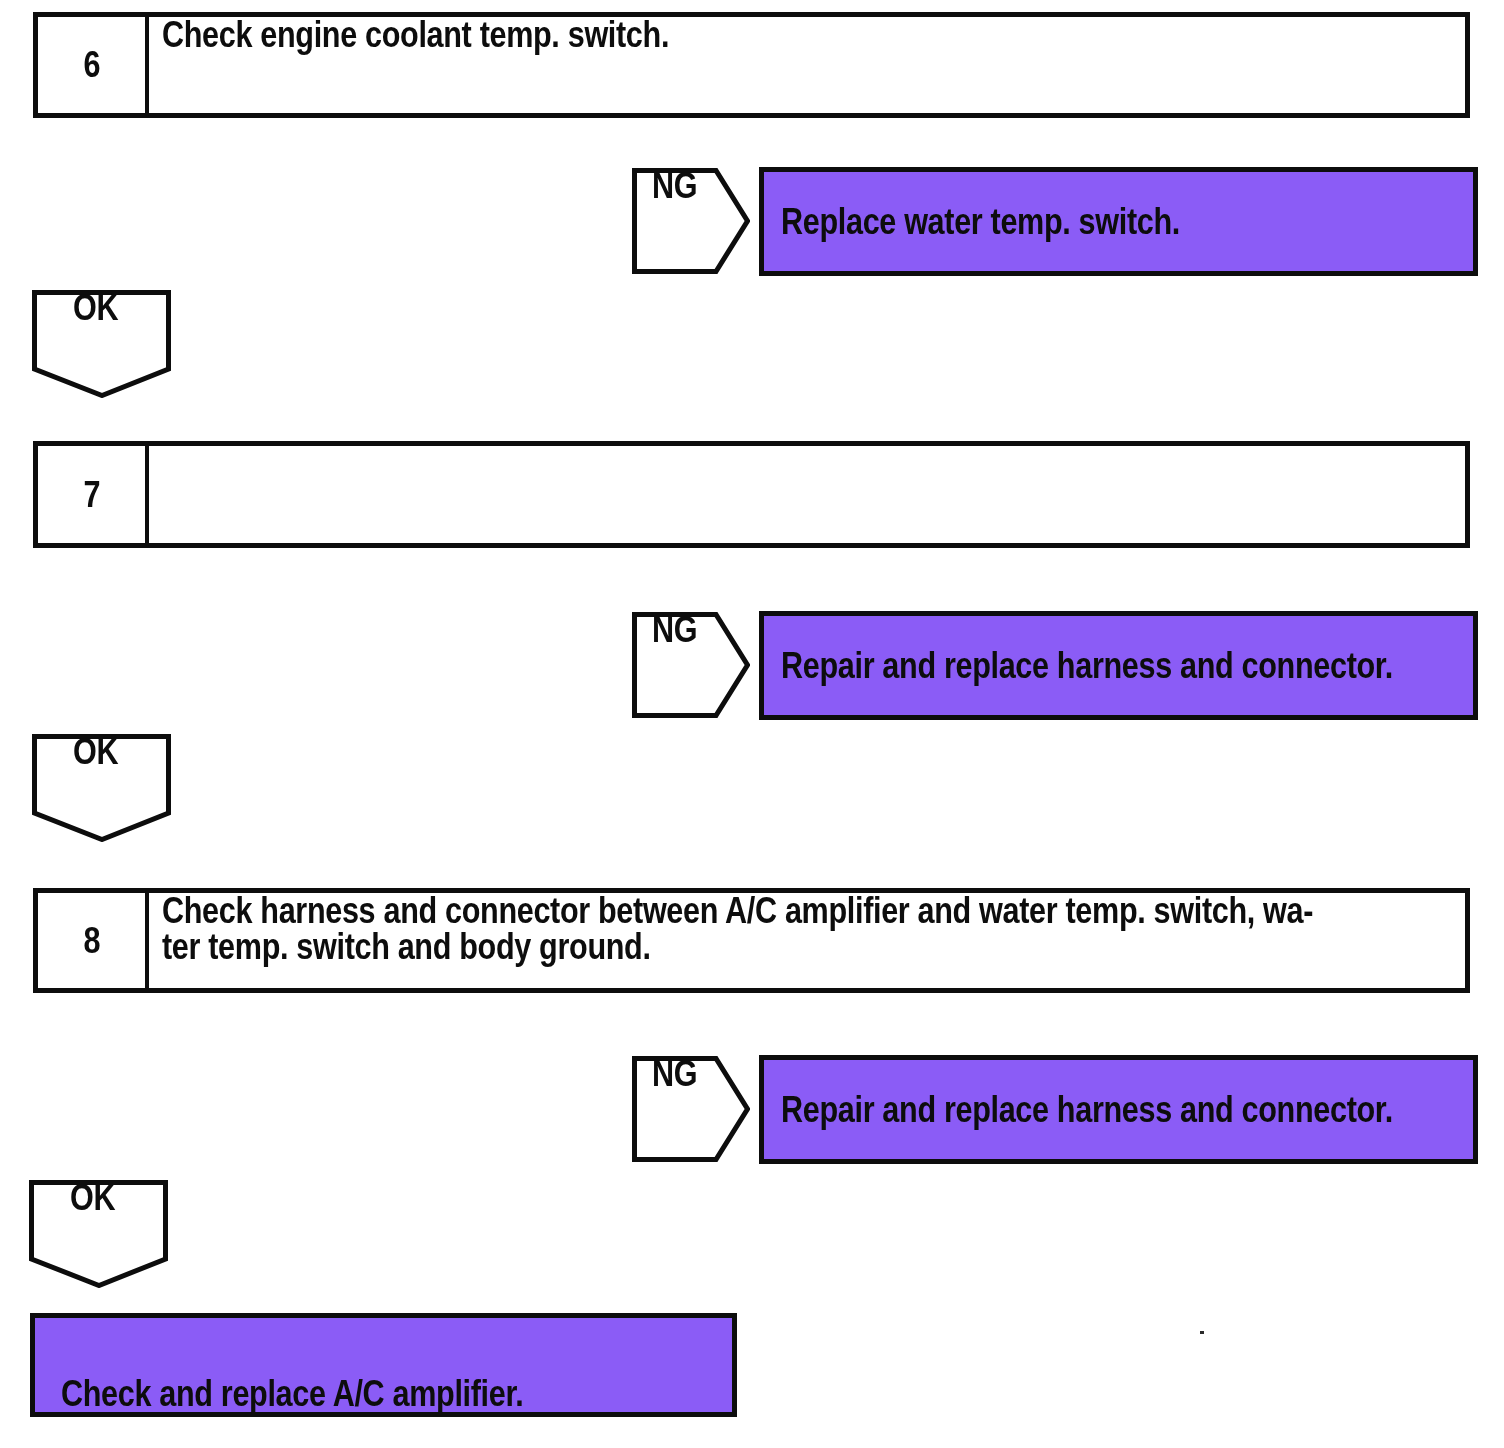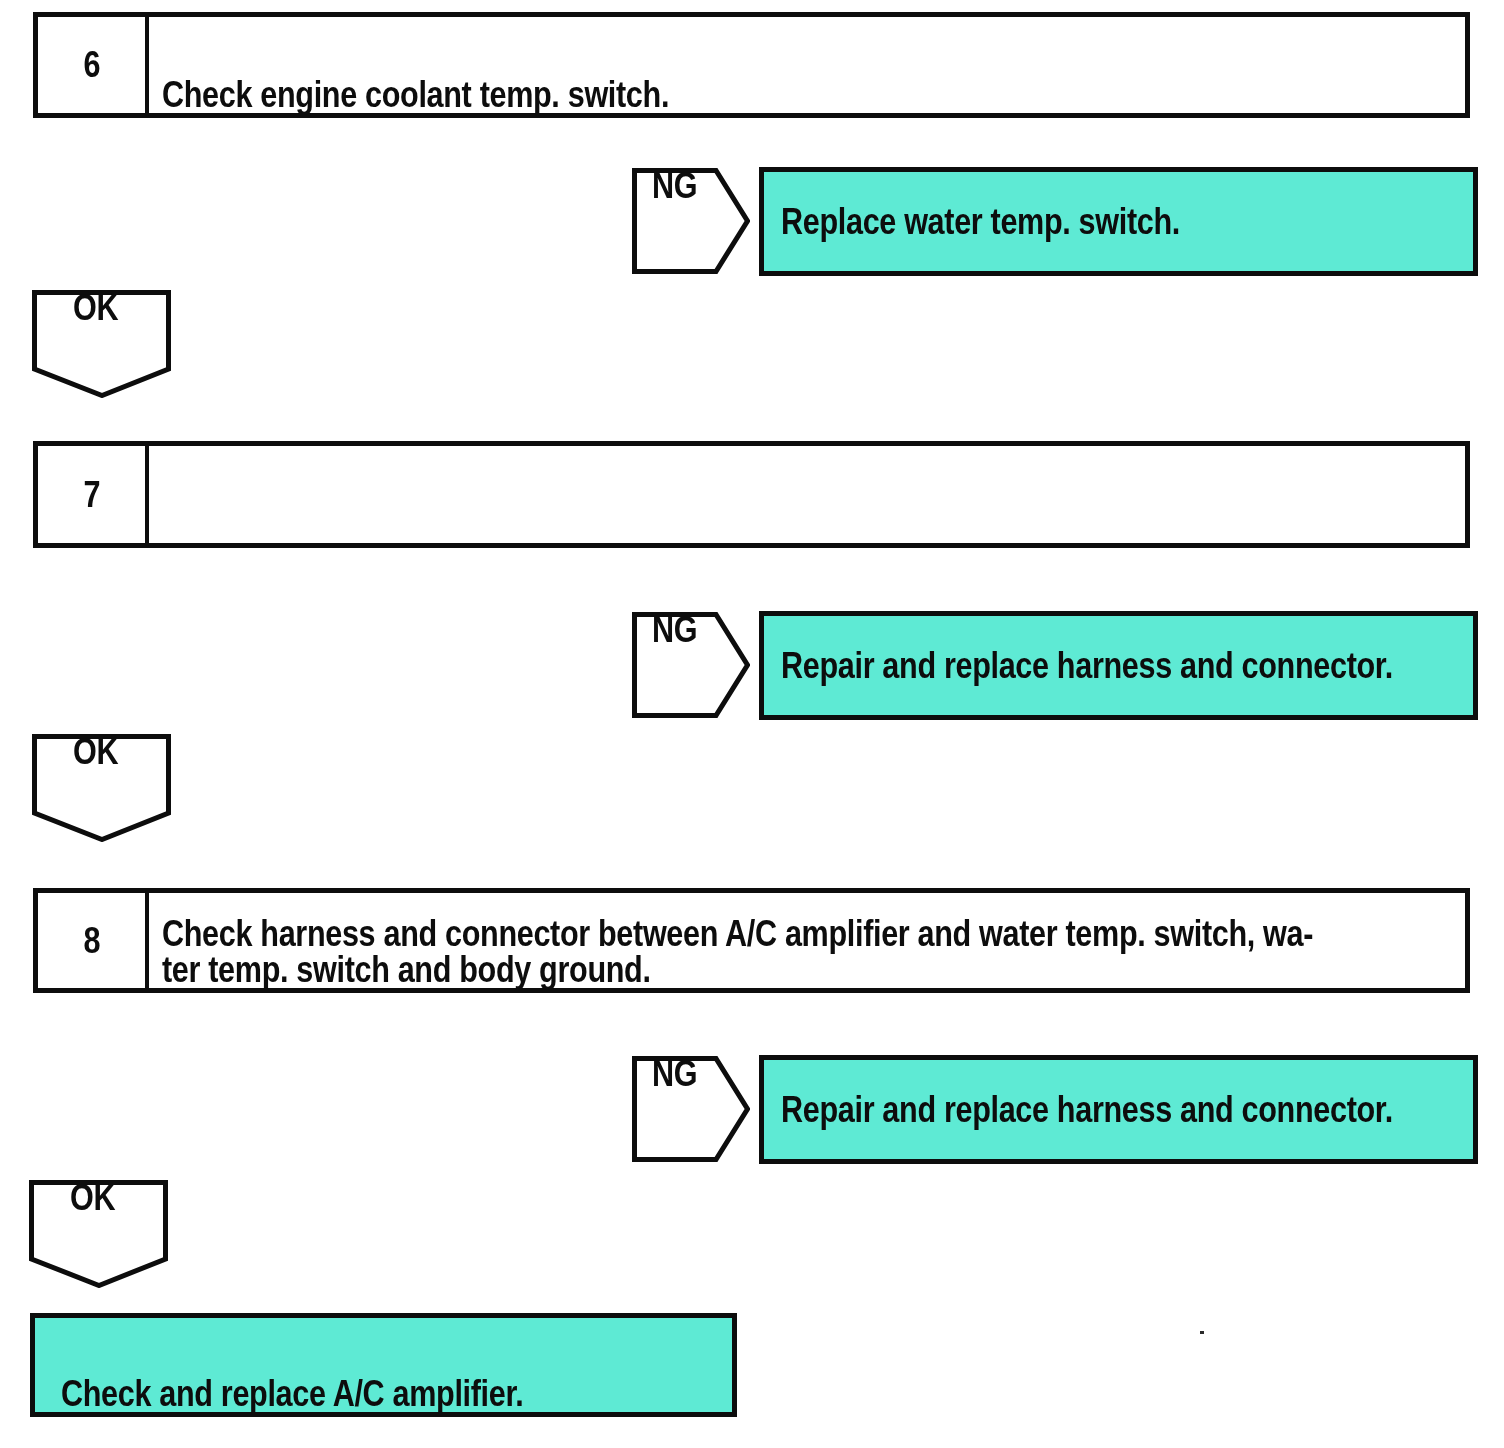--- a/index.html
+++ b/index.html
@@ -26,21 +26,21 @@
     width: 111px;
     border-right: 4px solid #0d0d0d;
     display: flex;
     align-items: center;
     justify-content: center;
     flex: 0 0 auto;
   }
   .step .body {
     flex: 1 1 auto;
     display: flex;
-    align-items: flex-end;
+    align-items: flex-start;
     padding-left: 13px;
     overflow: visible;
   }
 
   
   .txt {
     display: inline-block;
     font-weight: 700;
     font-size: 36px;
     line-height: 36px;
@@ -60,21 +60,21 @@
     align-items: flex-start;
     justify-content: center;
   }
   .ng-lblwrap { left: 0; top: 0; width: 86px; height: 106px; }
   .ok-lblwrap { left: 0; top: 0; width: 128px; height: 81px; }
 
   
   .action {
     position: absolute;
     border: 5px solid #0d0d0d;
-    background: #5eead4;
+    background: #8b5cf6;
     display: flex;
     align-items: center;
     padding-left: 17px;
     overflow: visible;
   }
   .action.final { padding-left: 26px; align-items: flex-end; }
 
   .speck { position: absolute; background: #2a2a2a; }
 </style>
 </head>

